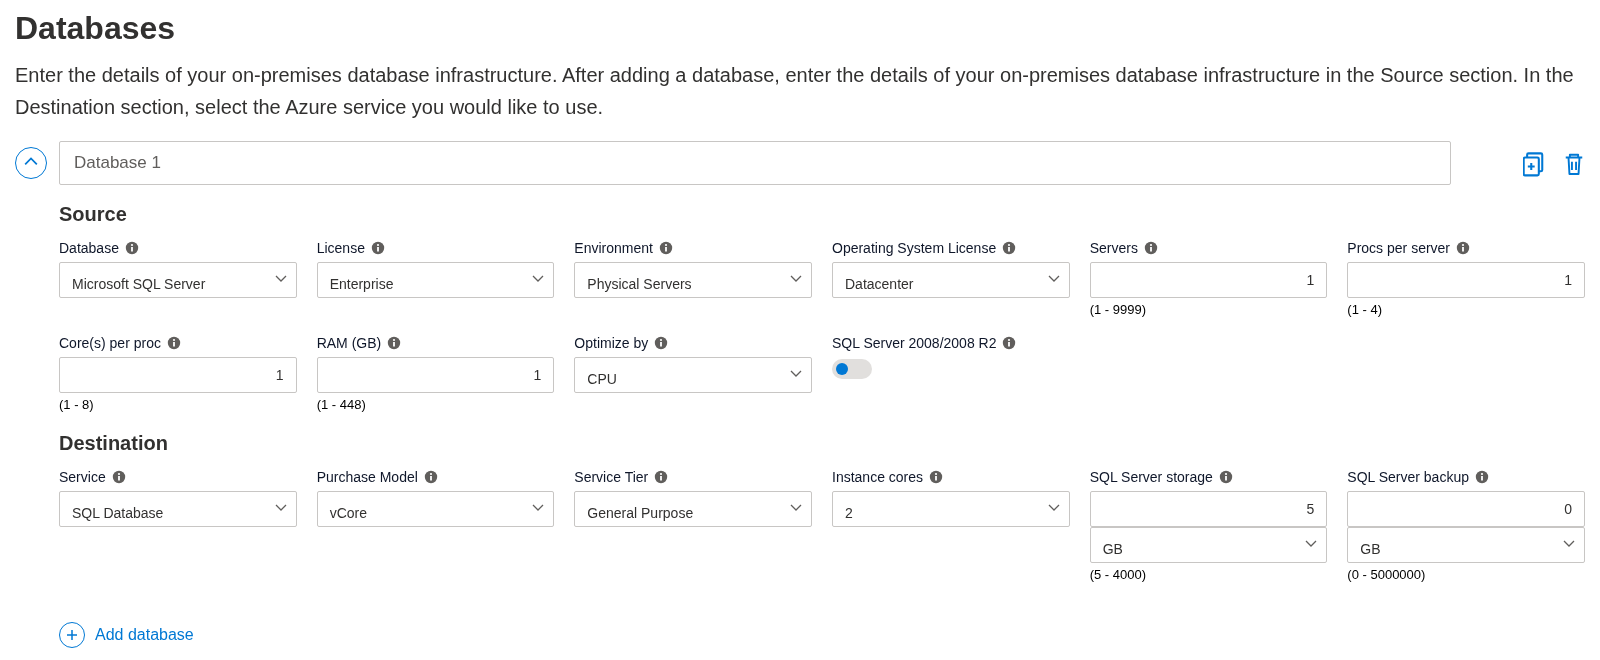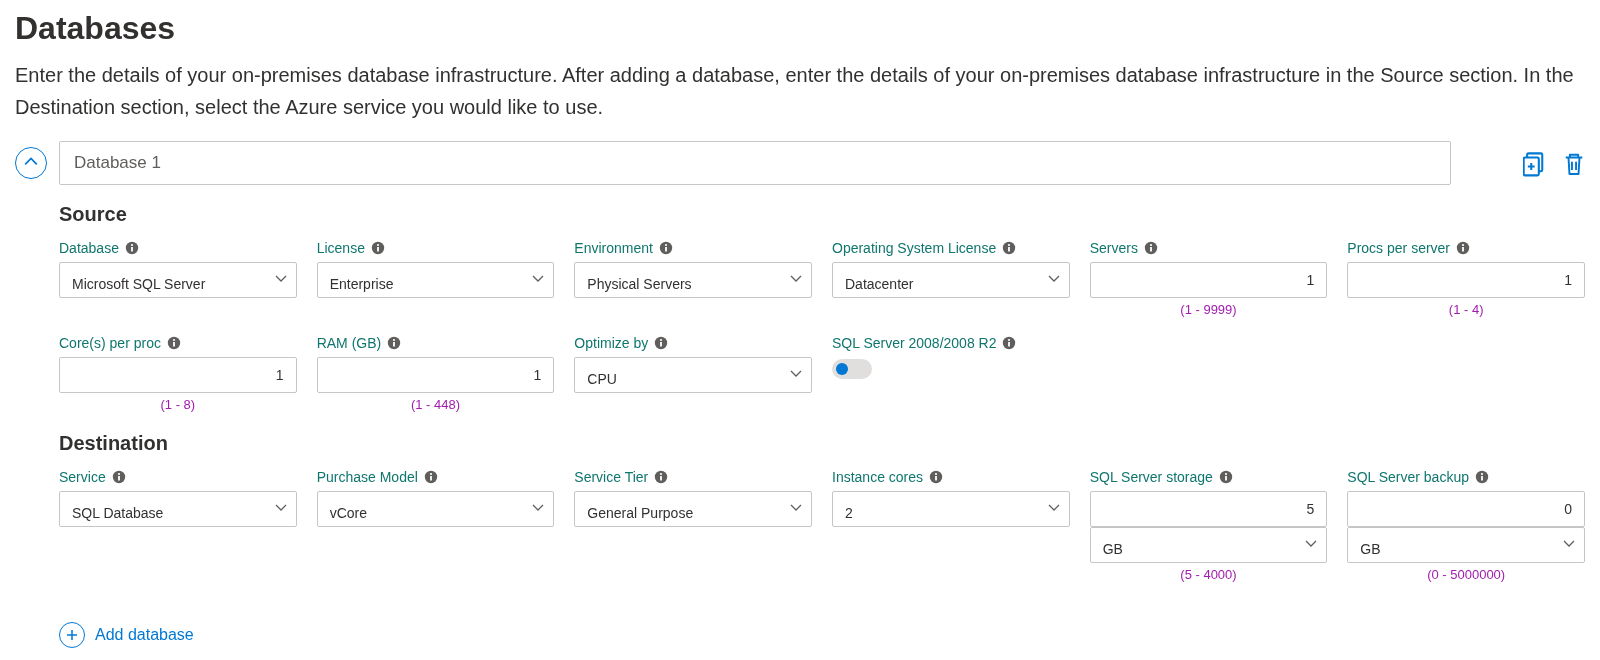--- a/index.html
+++ b/index.html
@@ -68,21 +68,21 @@
       margin: 0 0 14px 44px;
     }
     .grid {
       display: grid;
       grid-template-columns: repeat(6, 1fr);
       gap: 18px 20px;
       margin: 0 0 20px 44px;
     }
     .field-label {
       font-size: 14px;
-      color: #0f766e;
+      color: #0f172a;
       display: flex;
       align-items: center;
       gap: 6px;
       margin-bottom: 6px;
     }
     .info-icon {
       width: 14px;
       height: 14px;
       display: inline-flex;
       align-items: center;
@@ -118,22 +118,22 @@
       position: absolute;
       right: 10px;
       top: 50%;
       transform: translateY(-50%);
       pointer-events: none;
       color: #605e5c;
     }
     .chevron svg { width: 12px; height: 12px; }
     .hint {
       font-size: 13px;
-      color: #a21caf;
-      text-align: center;
+      color: #000000;
+      text-align: left;
       margin-top: 4px;
     }
     .toggle {
       width: 40px;
       height: 20px;
       border-radius: 10px;
       background: #e1dfdd;
       position: relative;
       cursor: pointer;
       margin-top: 8px;

